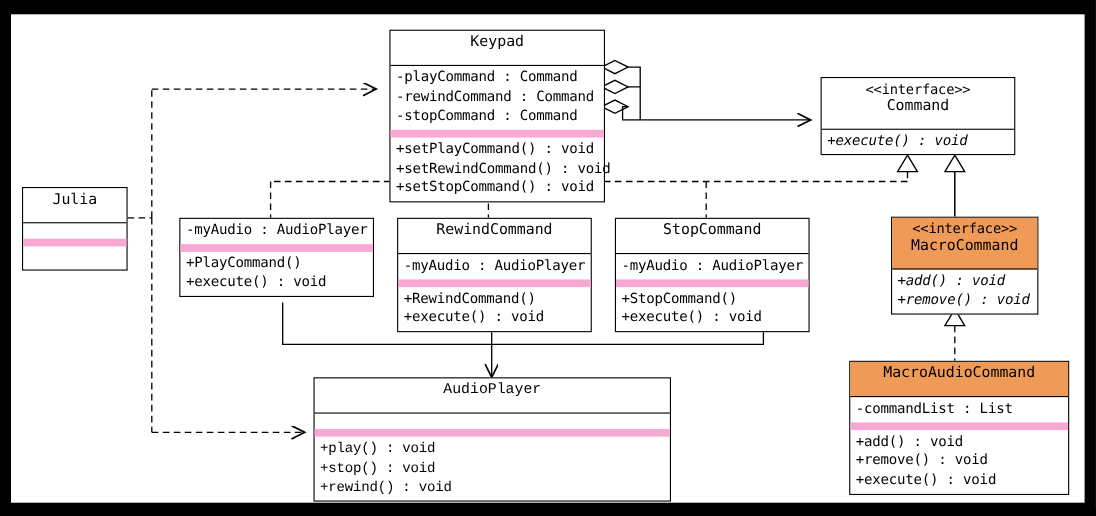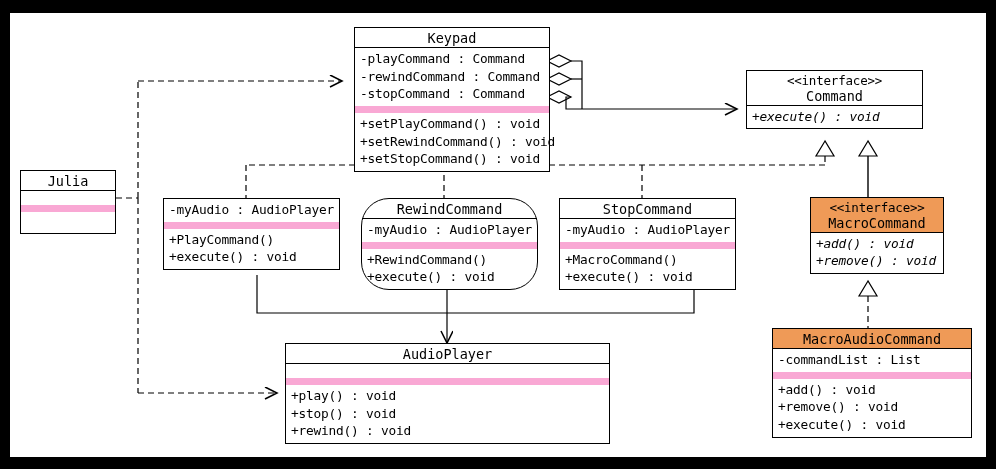--- a/index.html
+++ b/index.html
@@ -46,21 +46,21 @@
     position: absolute;
     border: 1px solid #000000;
     background: #ffffff;
     box-sizing: border-box;
     z-index: 5;
   }
 
   .uml-header {
     border-bottom: 1px solid #000000;
     text-align: center;
-    padding: 3px 4px 0 4px;
+    padding: 3px 4px 12px 4px;
     box-sizing: border-box;
     line-height: 1.18;
   }
   .uml-header.orange { background: #ef9a57; }
 
   .stereotype {
     display: block;
     font-size: 12.5px;
     letter-spacing: -0.2px;
     text-align: center;
@@ -179,42 +179,42 @@
     <div class="uml-class" style="left:153px; top:185px; width:177px;">
       <div class="uml-compartment bordered">
         <span class="row">-myAudio : AudioPlayer</span>
       </div>
       <div class="uml-compartment">
         <span class="row">+PlayCommand()</span>
         <span class="row">+execute() : void</span>
       </div>
     </div>
 
-    <div class="uml-class" style="left:351px; top:185px; width:177px;border-radius:28px;">
+    <div class="uml-class" style="left:351px; top:185px; width:177px;">
       <div class="uml-header">
         <span class="cls-name">RewindCommand</span>
       </div>
       <div class="uml-compartment bordered">
         <span class="row">-myAudio : AudioPlayer</span>
       </div>
       <div class="uml-compartment">
         <span class="row">+RewindCommand()</span>
         <span class="row">+execute() : void</span>
       </div>
     </div>
 
     <div class="uml-class" style="left:549px; top:185px; width:177px;">
       <div class="uml-header">
         <span class="cls-name">StopCommand</span>
       </div>
       <div class="uml-compartment bordered">
         <span class="row">-myAudio : AudioPlayer</span>
       </div>
       <div class="uml-compartment">
-        <span class="row">+MacroCommand()</span>
+        <span class="row">+StopCommand()</span>
         <span class="row">+execute() : void</span>
       </div>
     </div>
 
     <div class="uml-class" style="left:800px; top:184px; width:134px;">
       <div class="uml-header orange">
         <span class="stereotype">&lt;&lt;interface&gt;&gt;</span>
         <span class="cls-name">MacroCommand</span>
       </div>
       <div class="uml-compartment">
@@ -230,21 +230,21 @@
       <div class="uml-compartment bordered">
         <span class="row">-commandList : List</span>
       </div>
       <div class="uml-compartment">
         <span class="row">+add() : void</span>
         <span class="row">+remove() : void</span>
         <span class="row">+execute() : void</span>
       </div>
     </div>
 
-    <div class="uml-class" style="left:275px; top:330px; width:325px;">
+    <div class="uml-class" style="left:275px; top:330px; width:325px;font-family:Liberation Mono, monospace;">
       <div class="uml-header">
         <span class="cls-name">AudioPlayer</span>
       </div>
       <div class="uml-compartment bordered empty-comp"></div>
       <div class="uml-compartment">
         <span class="row">+play() : void</span>
         <span class="row">+stop() : void</span>
         <span class="row">+rewind() : void</span>
       </div>
     </div>

